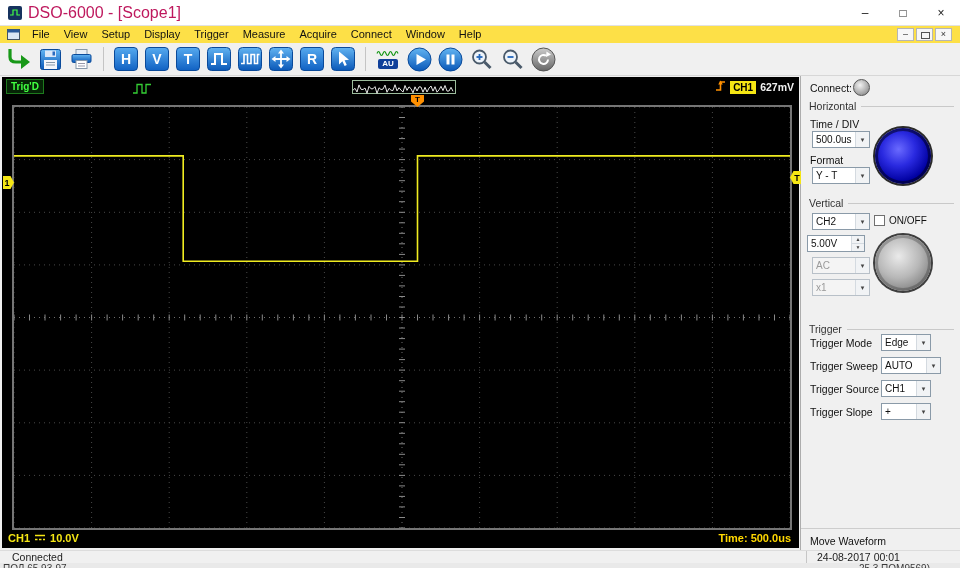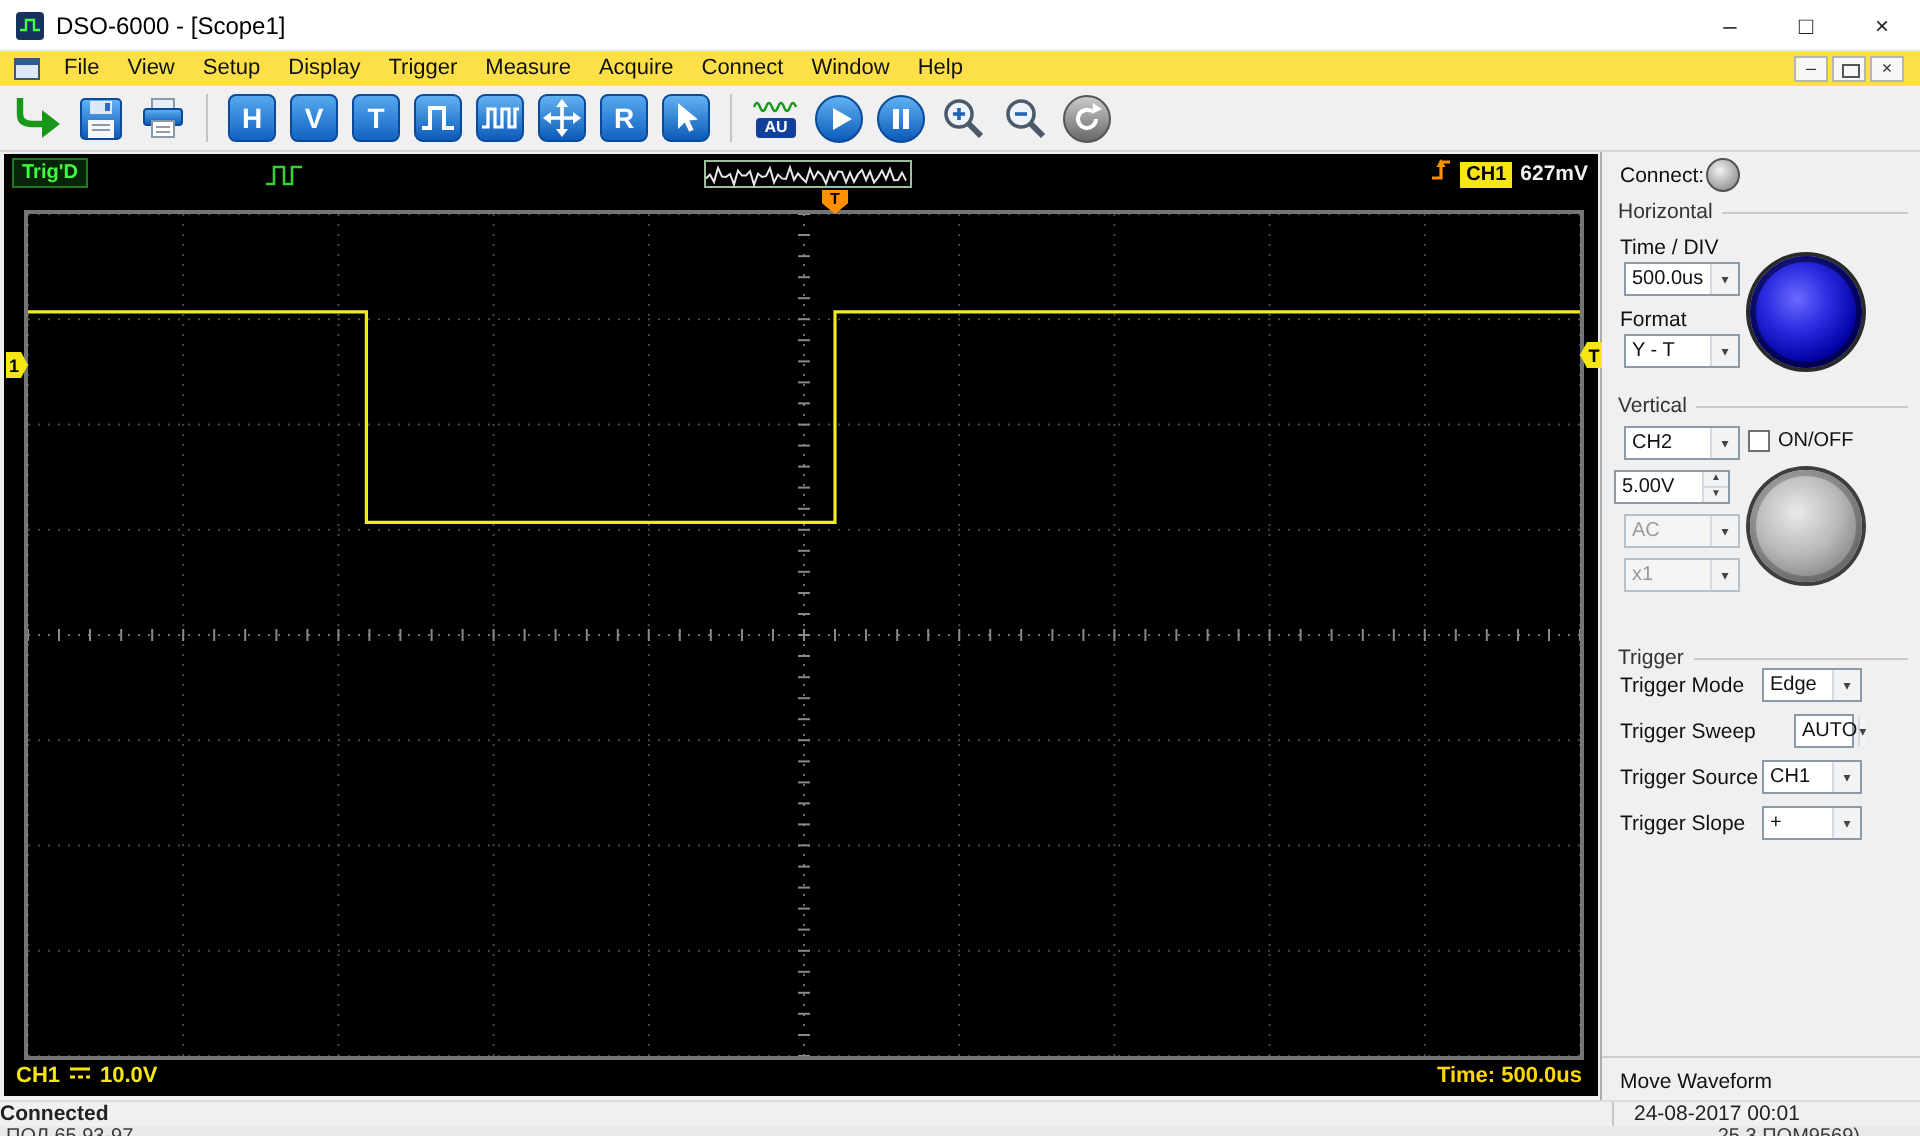--- a/index.html
+++ b/index.html
@@ -3,21 +3,21 @@
 <meta charset="utf-8">
 <style>
   *{margin:0;padding:0;box-sizing:border-box;}
   html,body{width:960px;height:568px;overflow:hidden;}
   body{font-family:"Liberation Sans",sans-serif;background:#f0f0f0;}
   .app{position:relative;width:960px;height:568px;background:#f0f0f0;overflow:hidden;}
 
   
   .titlebar{position:absolute;left:0;top:0;width:960px;height:26px;background:#ffffff;display:flex;align-items:center;border-bottom:1px solid #e2e2e2;}
   .title-icon{width:14px;height:14px;margin:0 6px 0 8px;}
-  .title-text{font-size:12px;color:#000000;}
+  .title-text{font-size:16px;color:#be185d;}
   .win-controls{margin-left:auto;display:flex;height:100%;}
   .win-btn{width:38px;height:100%;display:flex;align-items:center;justify-content:center;font-size:12px;color:#222;}
 
   
   .menubar{position:absolute;left:0;top:26px;width:960px;height:17px;background:#fde047;display:flex;align-items:center;font-size:11px;}
   .menu-sys-icon{margin:0 5px 0 7px;width:13px;height:11px;}
   .menu-item{padding:0 7px;height:17px;line-height:16px;color:#111;}
   .mdi-controls{margin-left:auto;display:flex;gap:2px;margin-right:8px;}
   .mdi-btn{width:17px;height:13px;border:1px solid #b5b5b5;background:#f7f7f7;font-size:9px;line-height:10px;text-align:center;color:#333;}
   .mdi-restore{position:relative;}
@@ -64,21 +64,21 @@
   .knob{position:absolute;width:56px;height:56px;border-radius:50%;}
   .knob.blue{background:radial-gradient(circle at 42% 38%,#6a6aff 0%,#2a2ae0 35%,#0000a0 68%,#000038 100%);box-shadow:0 0 0 2px #2a2a2a, inset 0 0 0 3px rgba(0,0,30,.55);}
   .knob.gray{background:radial-gradient(circle at 42% 38%,#eaeaea 0%,#b8b8b8 45%,#828282 78%,#525252 100%);box-shadow:0 0 0 2px #3e3e3e, inset 0 0 0 3px rgba(0,0,0,.22);}
   .checkbox{position:absolute;display:flex;align-items:center;gap:4px;font-size:10px;color:#111;}
   .checkbox .box{width:11px;height:11px;background:#fff;border:1px solid #707070;}
   .connect-ball{position:absolute;width:17px;height:17px;border-radius:50%;border:1px solid #555;background:radial-gradient(circle at 40% 35%,#f2f2f2,#b0b0b0 55%,#787878);}
   .panel-footer{position:absolute;left:0;top:452px;width:159px;border-top:1px solid #cdcdcd;padding:6px 0 0 9px;}
 
   
   .statusbar{position:absolute;left:0;top:550px;width:960px;height:13px;background:#f0f0f0;border-top:1px solid #dcdcdc;font-size:10.5px;color:#222;display:flex;align-items:center;}
-  .status-left{padding-left:0;flex:1;font-weight:bold;}
+  .status-left{padding-left:12px;flex:1;}
   .status-right{width:154px;border-left:1px solid #c6c6c6;padding-left:10px;}
   .bottomstrip{position:absolute;left:0;top:563px;width:960px;height:5px;background:#e9e9e9;overflow:hidden;font-size:10px;color:#3a3a3a;}
   .strip-left{position:absolute;left:3px;top:0;line-height:11px;}
   .strip-right{position:absolute;right:30px;top:0;line-height:11px;}
 </style>
 </head>
 <body>
 
 <svg width="0" height="0" style="position:absolute" aria-hidden="true">
   <defs>
@@ -463,21 +463,21 @@
     <div class="p-header" style="top:247px">
         <span>Trigger</span>
       </div>
 
     <span class="p-label" style="left: 9px; top: 261px;">Trigger Mode</span>
       <div class="combo" style="left: 80px; top: 258px; width: 50px;">
         <span>Edge</span>
         <span class="arrow-box">▾</span>
       </div>
       <span class="p-label" style="left: 9px; top: 284px;">Trigger Sweep</span>
-      <div class="combo" style="left: 96px; top: 281px; width: 30px;">
+      <div class="combo" style="left: 80px; top: 281px; width: 60px;">
         <span>AUTO</span>
         <span class="arrow-box">▾</span>
       </div>
       <span class="p-label" style="left: 9px; top: 307px;">Trigger Source</span>
       <div class="combo" style="left: 80px; top: 304px; width: 50px;">
         <span>CH1</span>
         <span class="arrow-box">▾</span>
       </div>
       <span class="p-label" style="left: 9px; top: 330px;">Trigger Slope</span>
       <div class="combo" style="left: 80px; top: 327px; width: 50px;">

